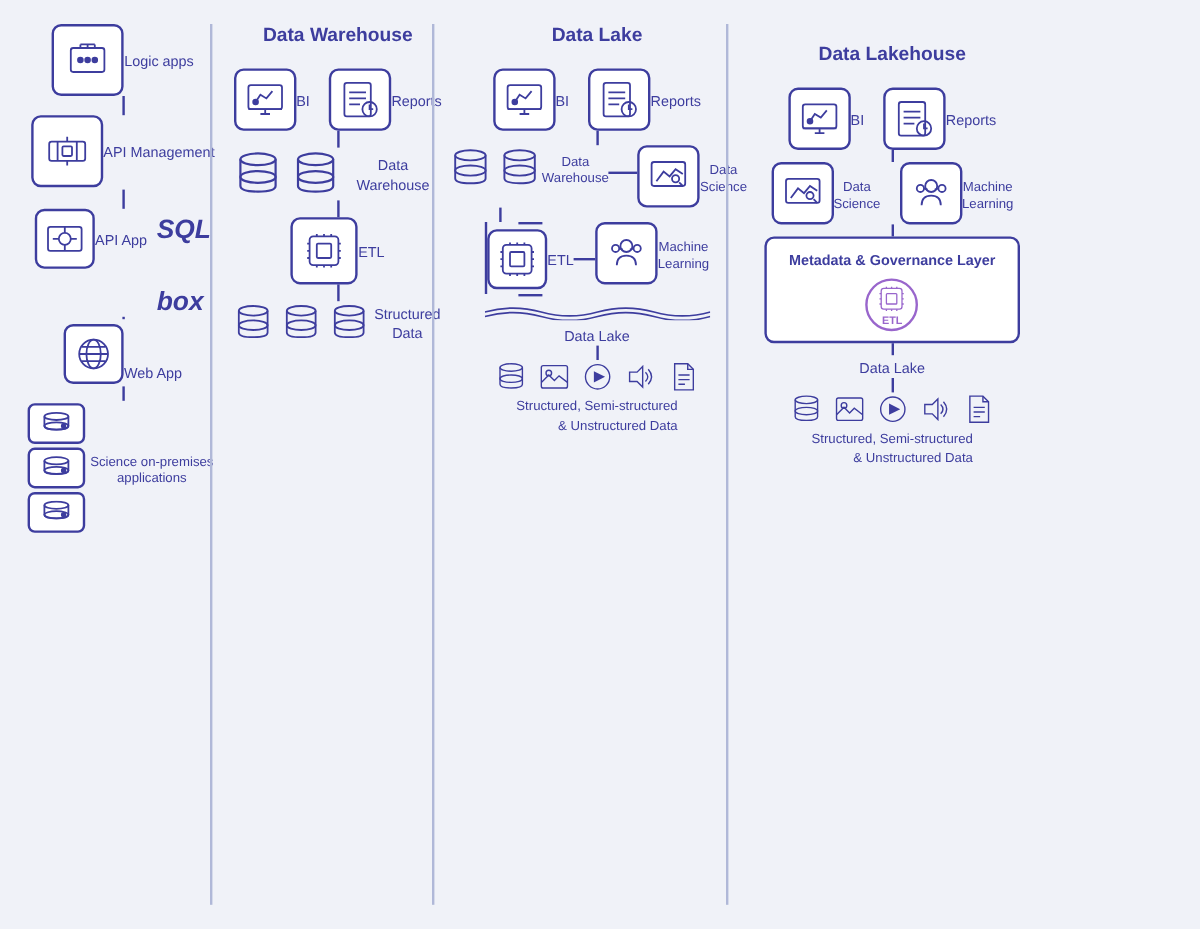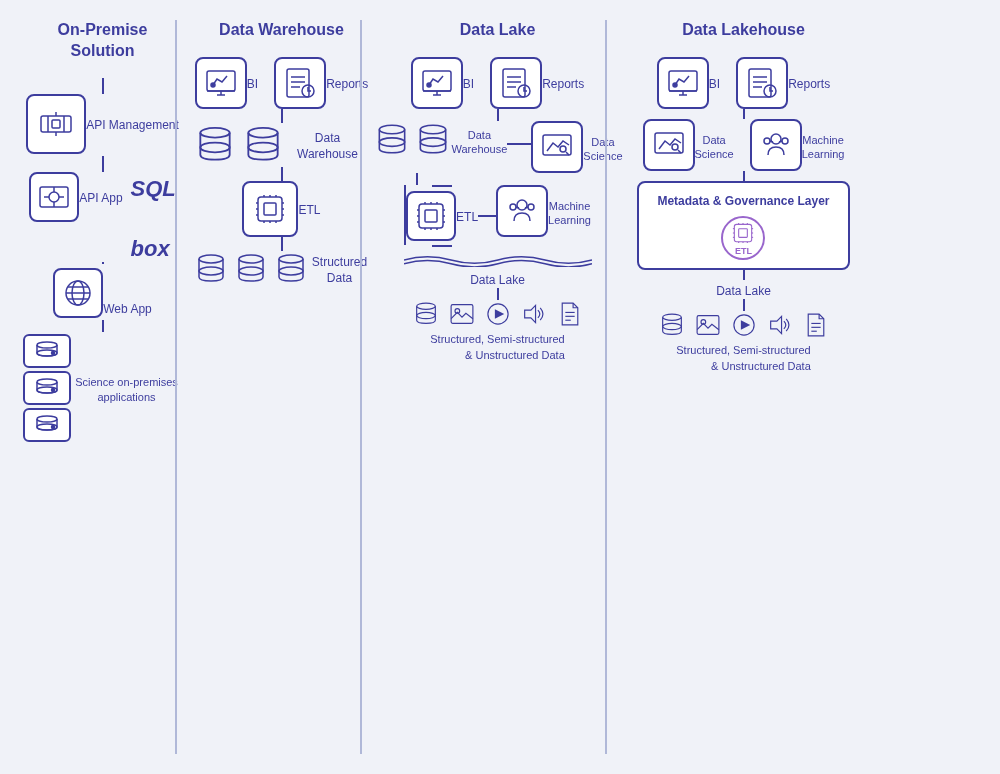--- a/index.html
+++ b/index.html
@@ -209,24 +209,38 @@
       gap: 0;
       width: 100%;
     }
   </style>
 </head>
 <body>
 
 <div class="diagram">
 
   <div class="col col-onprem">
-    <div class="col-title">On-Premise<br>Solution</div>
 
     <div class="onprem-tree">
 
+      <div class="node">
+        <div class="icon-box">
+          <svg viewBox="0 0 36 36">
+            <rect x="4" y="8" width="28" height="20" rx="2"></rect>
+            <circle cx="12" cy="18" r="2" fill="#3d3d9e"></circle>
+            <circle cx="18" cy="18" r="2" fill="#3d3d9e"></circle>
+            <circle cx="24" cy="18" r="2" fill="#3d3d9e"></circle>
+            <line x1="18" y1="8" x2="18" y2="5"></line>
+            <line x1="12" y1="8" x2="12" y2="5"></line>
+            <line x1="24" y1="8" x2="24" y2="5"></line>
+            <line x1="12" y1="5" x2="24" y2="5"></line>
+          </svg>
+        </div>
+        <div class="label">Logic apps</div>
+      </div>
 
       <div class="vline" style="height:16px;"></div>
 
       <div class="node">
         <div class="icon-box">
           <svg viewBox="0 0 36 36">
             <rect x="3" y="10" width="30" height="16" rx="2"></rect>
             <line x1="10" y1="10" x2="10" y2="26"></line>
             <line x1="26" y1="10" x2="26" y2="26"></line>
             <rect x="14" y="14" width="8" height="8" rx="1"></rect>
@@ -587,21 +601,21 @@
           <line x1="12" y1="21" x2="24" y2="21"></line>
           <line x1="12" y1="26" x2="19" y2="26"></line>
         </svg>
       </div>
       <div class="data-label-small">Structured, Semi-structured<br>&amp; Unstructured Data</div>
     </div>
   </div>
 
   <div class="col-divider" style="left:605px; position:absolute; top:20px; bottom:20px;"></div>
 
-  <div class="col col-lakehouse" style="padding-left:12px;">
+  <div class="col col-lakehouse" style="padding-left:12px;margin-top:16px;">
     <div class="col-title">Data Lakehouse</div>
 
     <div class="lh-inner">
 
       <div class="hrow">
         <div class="node">
           <div class="icon-box" style="width:52px;height:52px;">
             <svg viewBox="0 0 36 36">
               <rect x="4" y="6" width="28" height="20" rx="2"></rect>
               <line x1="4" y1="26" x2="32" y2="26"></line>

